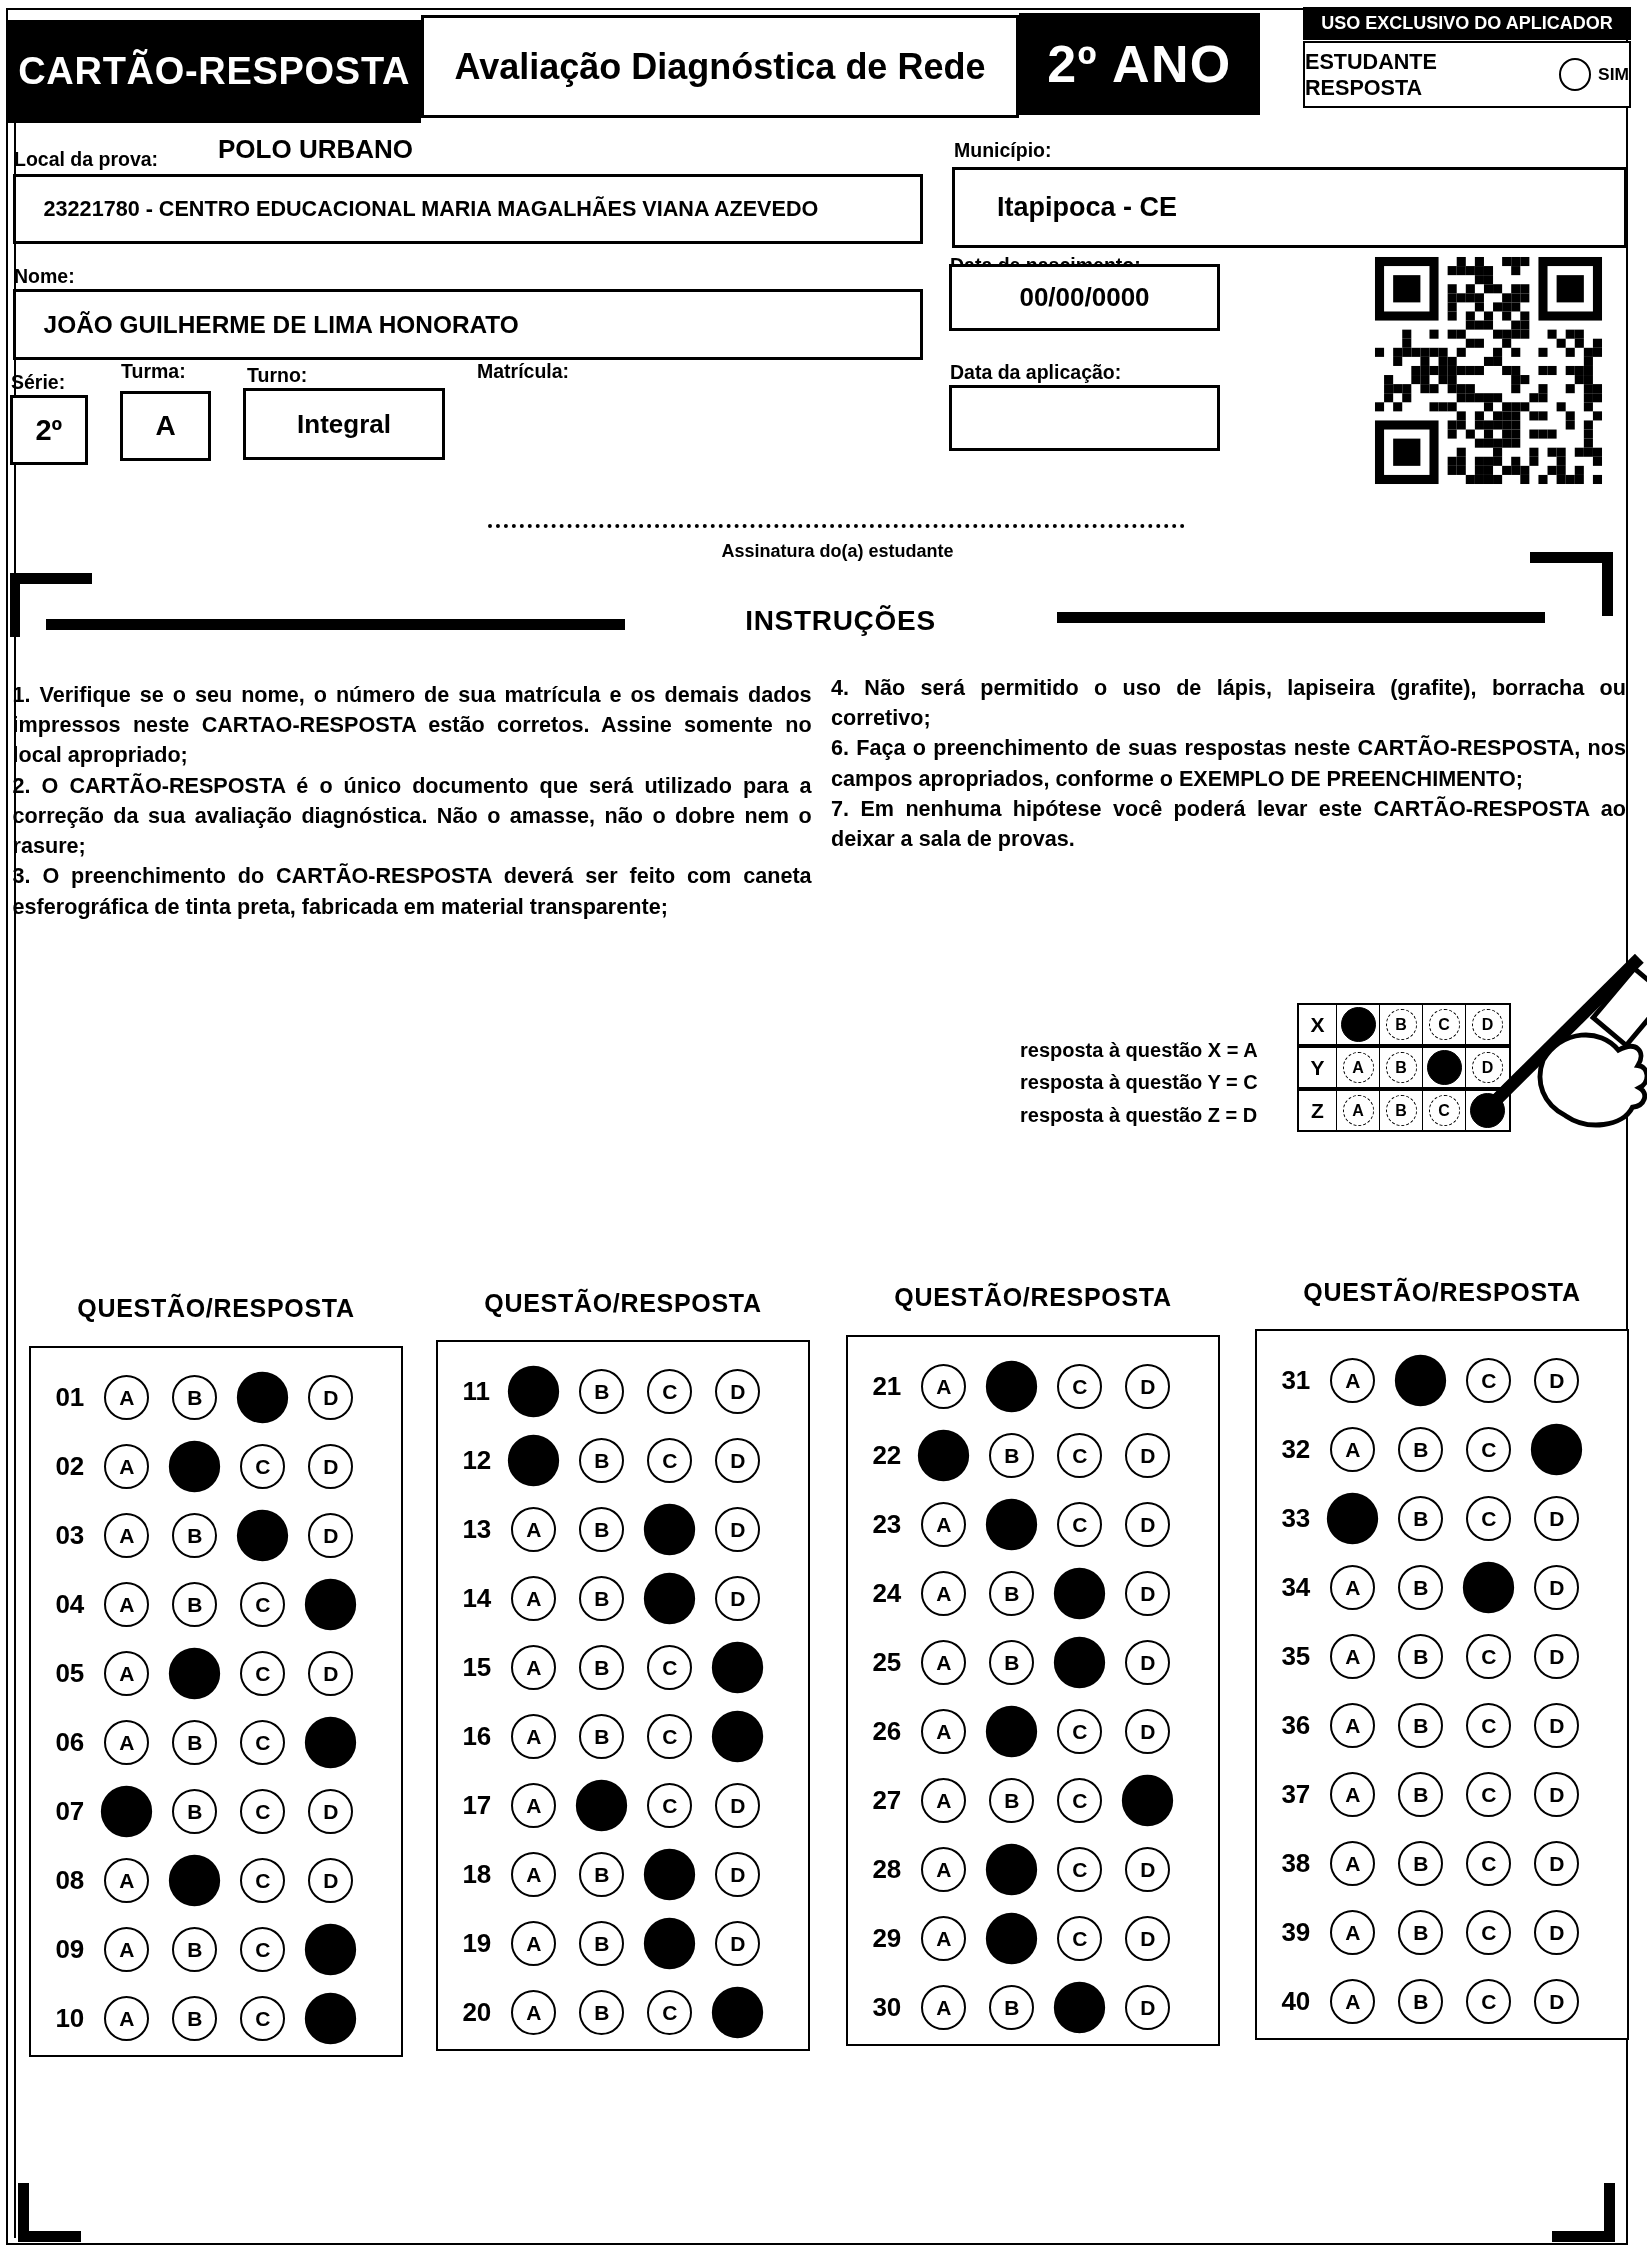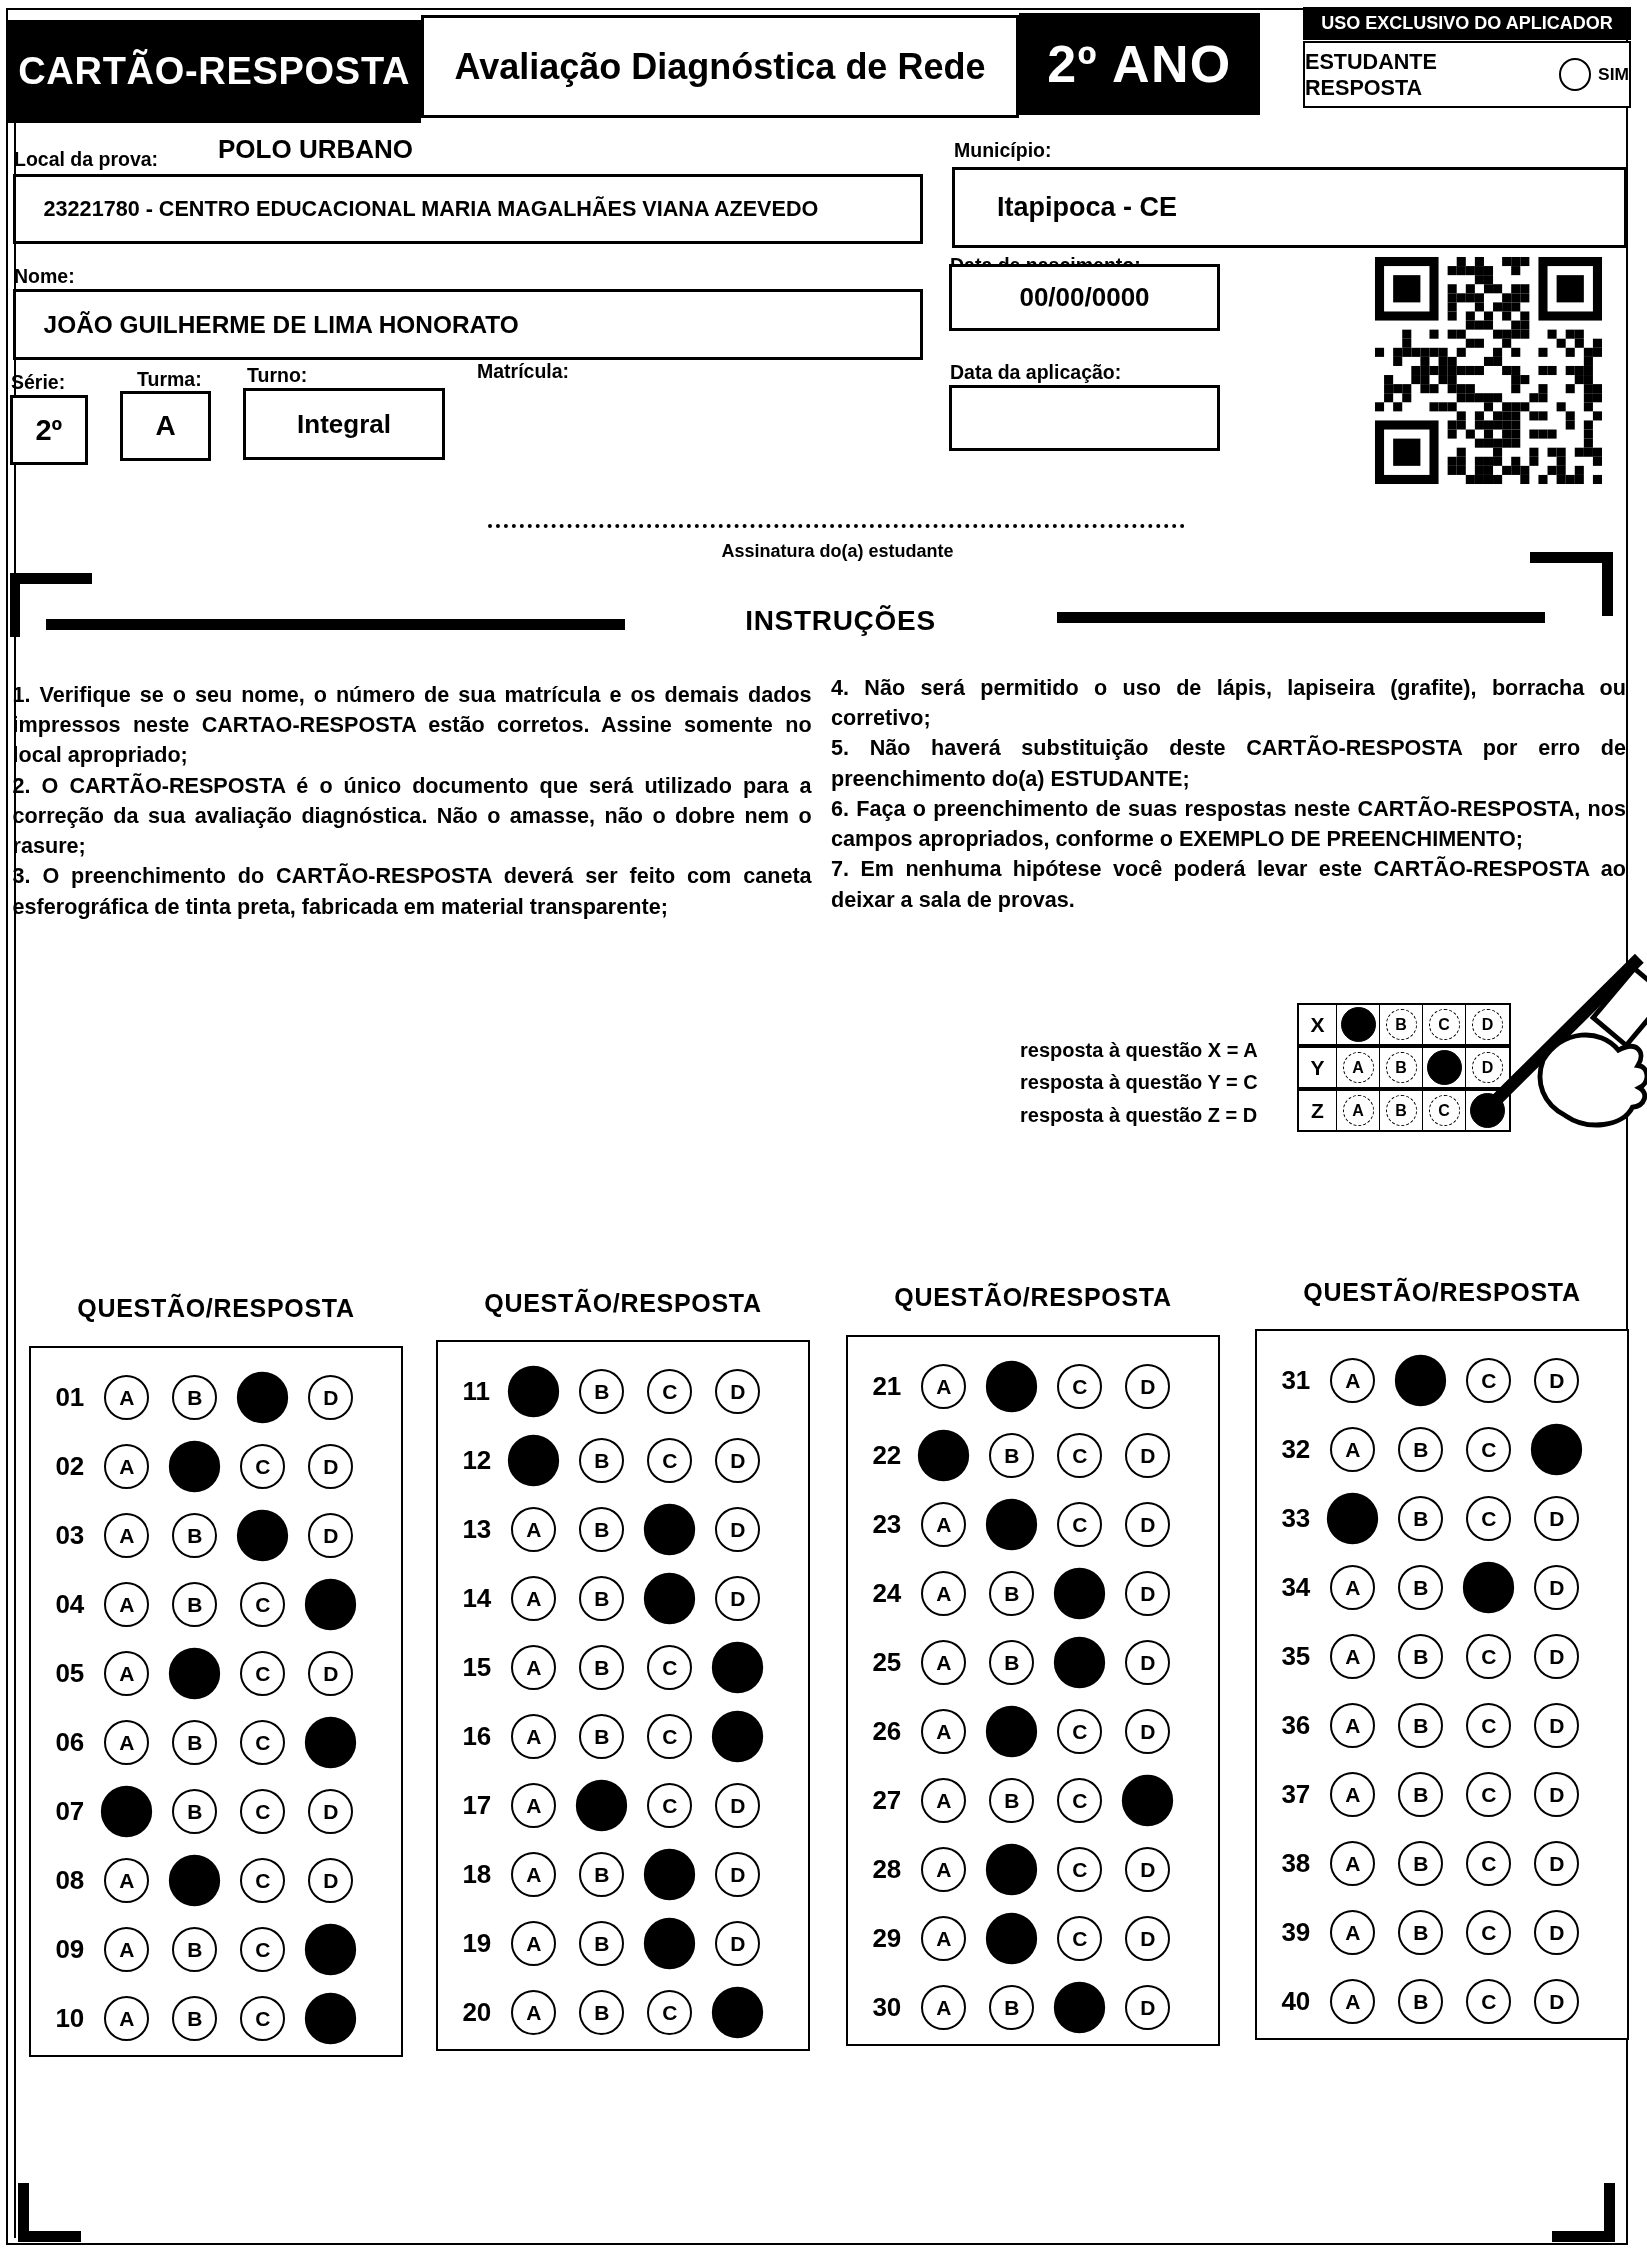--- a/index.html
+++ b/index.html
@@ -317,21 +317,21 @@
         <rect x="0" y="234" width="91" height="91" fill="#000"></rect>
         <rect x="13" y="247" width="65" height="65" fill="#fff"></rect>
         <rect x="26" y="260" width="39" height="39" fill="#000"></rect>
       </svg></div>
 
   <div class="abs label" style="left:11px;top:371px;">Série:</div>
   <div class="abs border5 value center" style="left:9.8px;top:395px;width:78px;height:70px;">
     <span style="font-size:29px;">2º</span>
   </div>
 
-  <div class="abs label" style="left:121px;top:368px;margin-left:16px;">Turma:</div>
+  <div class="abs label" style="left:121px;top:360px;">Turma:</div>
   <div class="abs border5 value center" style="left:120px;top:391px;width:91px;height:70px;">
     <span style="font-size:28px;">A</span>
   </div>
 
   <div class="abs label" style="left:247px;top:364px;">Turno:</div>
   <div class="abs border5 value center" style="left:243px;top:388px;width:202px;height:72px;">
     <span style="font-size:26px;">Integral</span>
   </div>
 
   <div class="abs label" style="left:477px;top:360px;">Matrícula:</div>
@@ -365,21 +365,20 @@
   <div class="abs" style="left:666px;top:605px;width:349px;text-align:center;font-size:28px;letter-spacing:0.7px;">INSTRUÇÕES</div>
   <div class="abs hline" style="left:1057px;top:612px;width:488px;height:10.5px;"></div>
 
   <div class="instr-col" style="left:12.6px;top:680px;width:799px;">
       <div class="instr-item">1. Verifique se o seu nome, o número de sua matrícula e os demais dados impressos neste CARTAO-RESPOSTA estão corretos. Assine somente no local apropriado;</div>
       <div class="instr-item">2. O CARTÃO-RESPOSTA é o único documento que será utilizado para a correção da sua avaliação diagnóstica. Não o amasse, não o dobre nem o rasure;</div>
       <div class="instr-item">3. O preenchimento do CARTÃO-RESPOSTA deverá ser feito com caneta esferográfica de tinta preta, fabricada em material transparente;</div>
     </div>
   <div class="instr-col" style="left:831px;top:673px;width:795px;">
       <div class="instr-item">4. Não será permitido o uso de lápis, lapiseira (grafite), borracha ou corretivo;</div>
-      <div class="instr-item">5. Não haverá substituição deste CARTÃO-RESPOSTA por erro de preenchimento do(a) ESTUDANTE;</div>
       <div class="instr-item">6. Faça o preenchimento de suas respostas neste CARTÃO-RESPOSTA, nos campos apropriados, conforme o EXEMPLO DE PREENCHIMENTO;</div>
       <div class="instr-item">7. Em nenhuma hipótese você poderá levar este CARTÃO-RESPOSTA ao deixar a sala de provas.</div>
     </div>
 
 
   <div class="abs" style="left:1020px;top:1034px;font-size:20px;line-height:1.62;">
     <div>resposta à questão X = A</div>
     <div>resposta à questão Y = C</div>
     <div>resposta à questão Z = D</div>
   </div>

